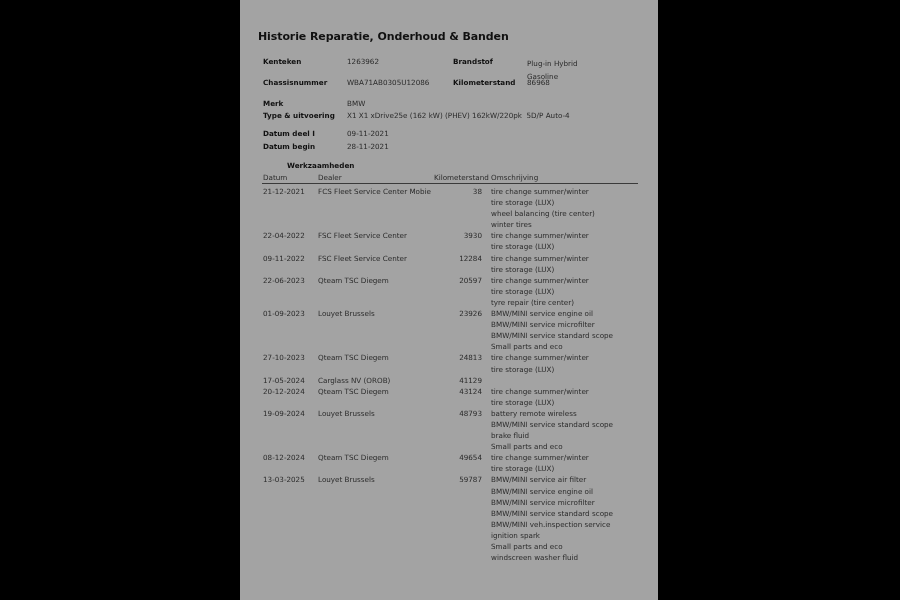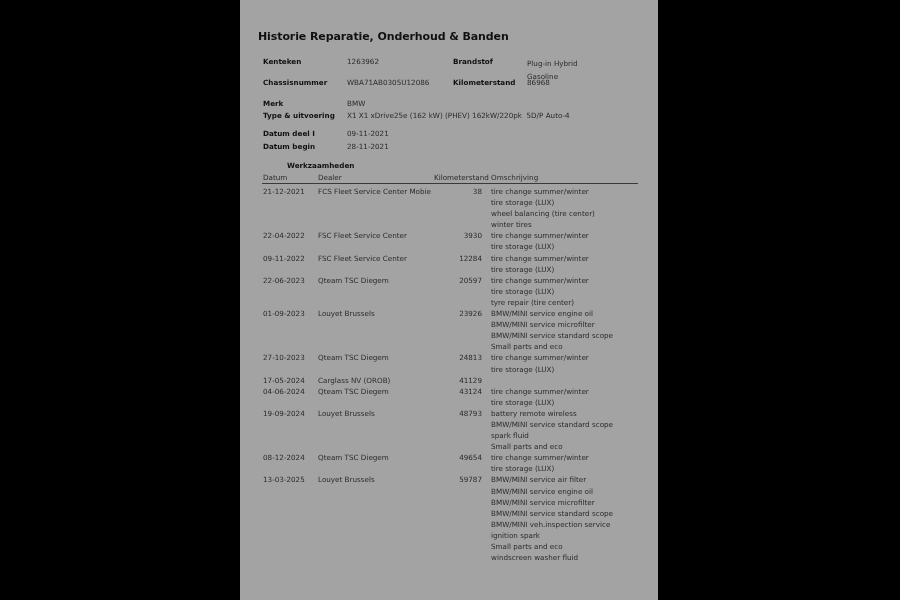--- a/index.html
+++ b/index.html
@@ -144,36 +144,36 @@
           <div class="descr-line">tire change summer/winter</div>
           <div class="descr-line">tire storage (LUX)</div>
         </div>
       </div>
       <div class="trow">
         <div class="c-datum">17-05-2024</div>
         <div class="c-dealer">Carglass NV (OROB)</div>
         <div class="c-km">41129</div>
       </div>
       <div class="trow">
-        <div class="c-datum">04-06-2024</div>
+        <div class="c-datum">20-12-2024</div>
         <div class="c-dealer">Qteam TSC Diegem</div>
         <div class="c-km">43124</div>
         <div class="c-descr">
           <div class="descr-line">tire change summer/winter</div>
           <div class="descr-line">tire storage (LUX)</div>
         </div>
       </div>
       <div class="trow">
         <div class="c-datum">19-09-2024</div>
         <div class="c-dealer">Louyet Brussels</div>
         <div class="c-km">48793</div>
         <div class="c-descr">
           <div class="descr-line">battery remote wireless</div>
           <div class="descr-line">BMW/MINI service standard scope</div>
-          <div class="descr-line">spark fluid</div>
+          <div class="descr-line">brake fluid</div>
           <div class="descr-line">Small parts and eco</div>
         </div>
       </div>
       <div class="trow">
         <div class="c-datum">08-12-2024</div>
         <div class="c-dealer">Qteam TSC Diegem</div>
         <div class="c-km">49654</div>
         <div class="c-descr">
           <div class="descr-line">tire change summer/winter</div>
           <div class="descr-line">tire storage (LUX)</div>

